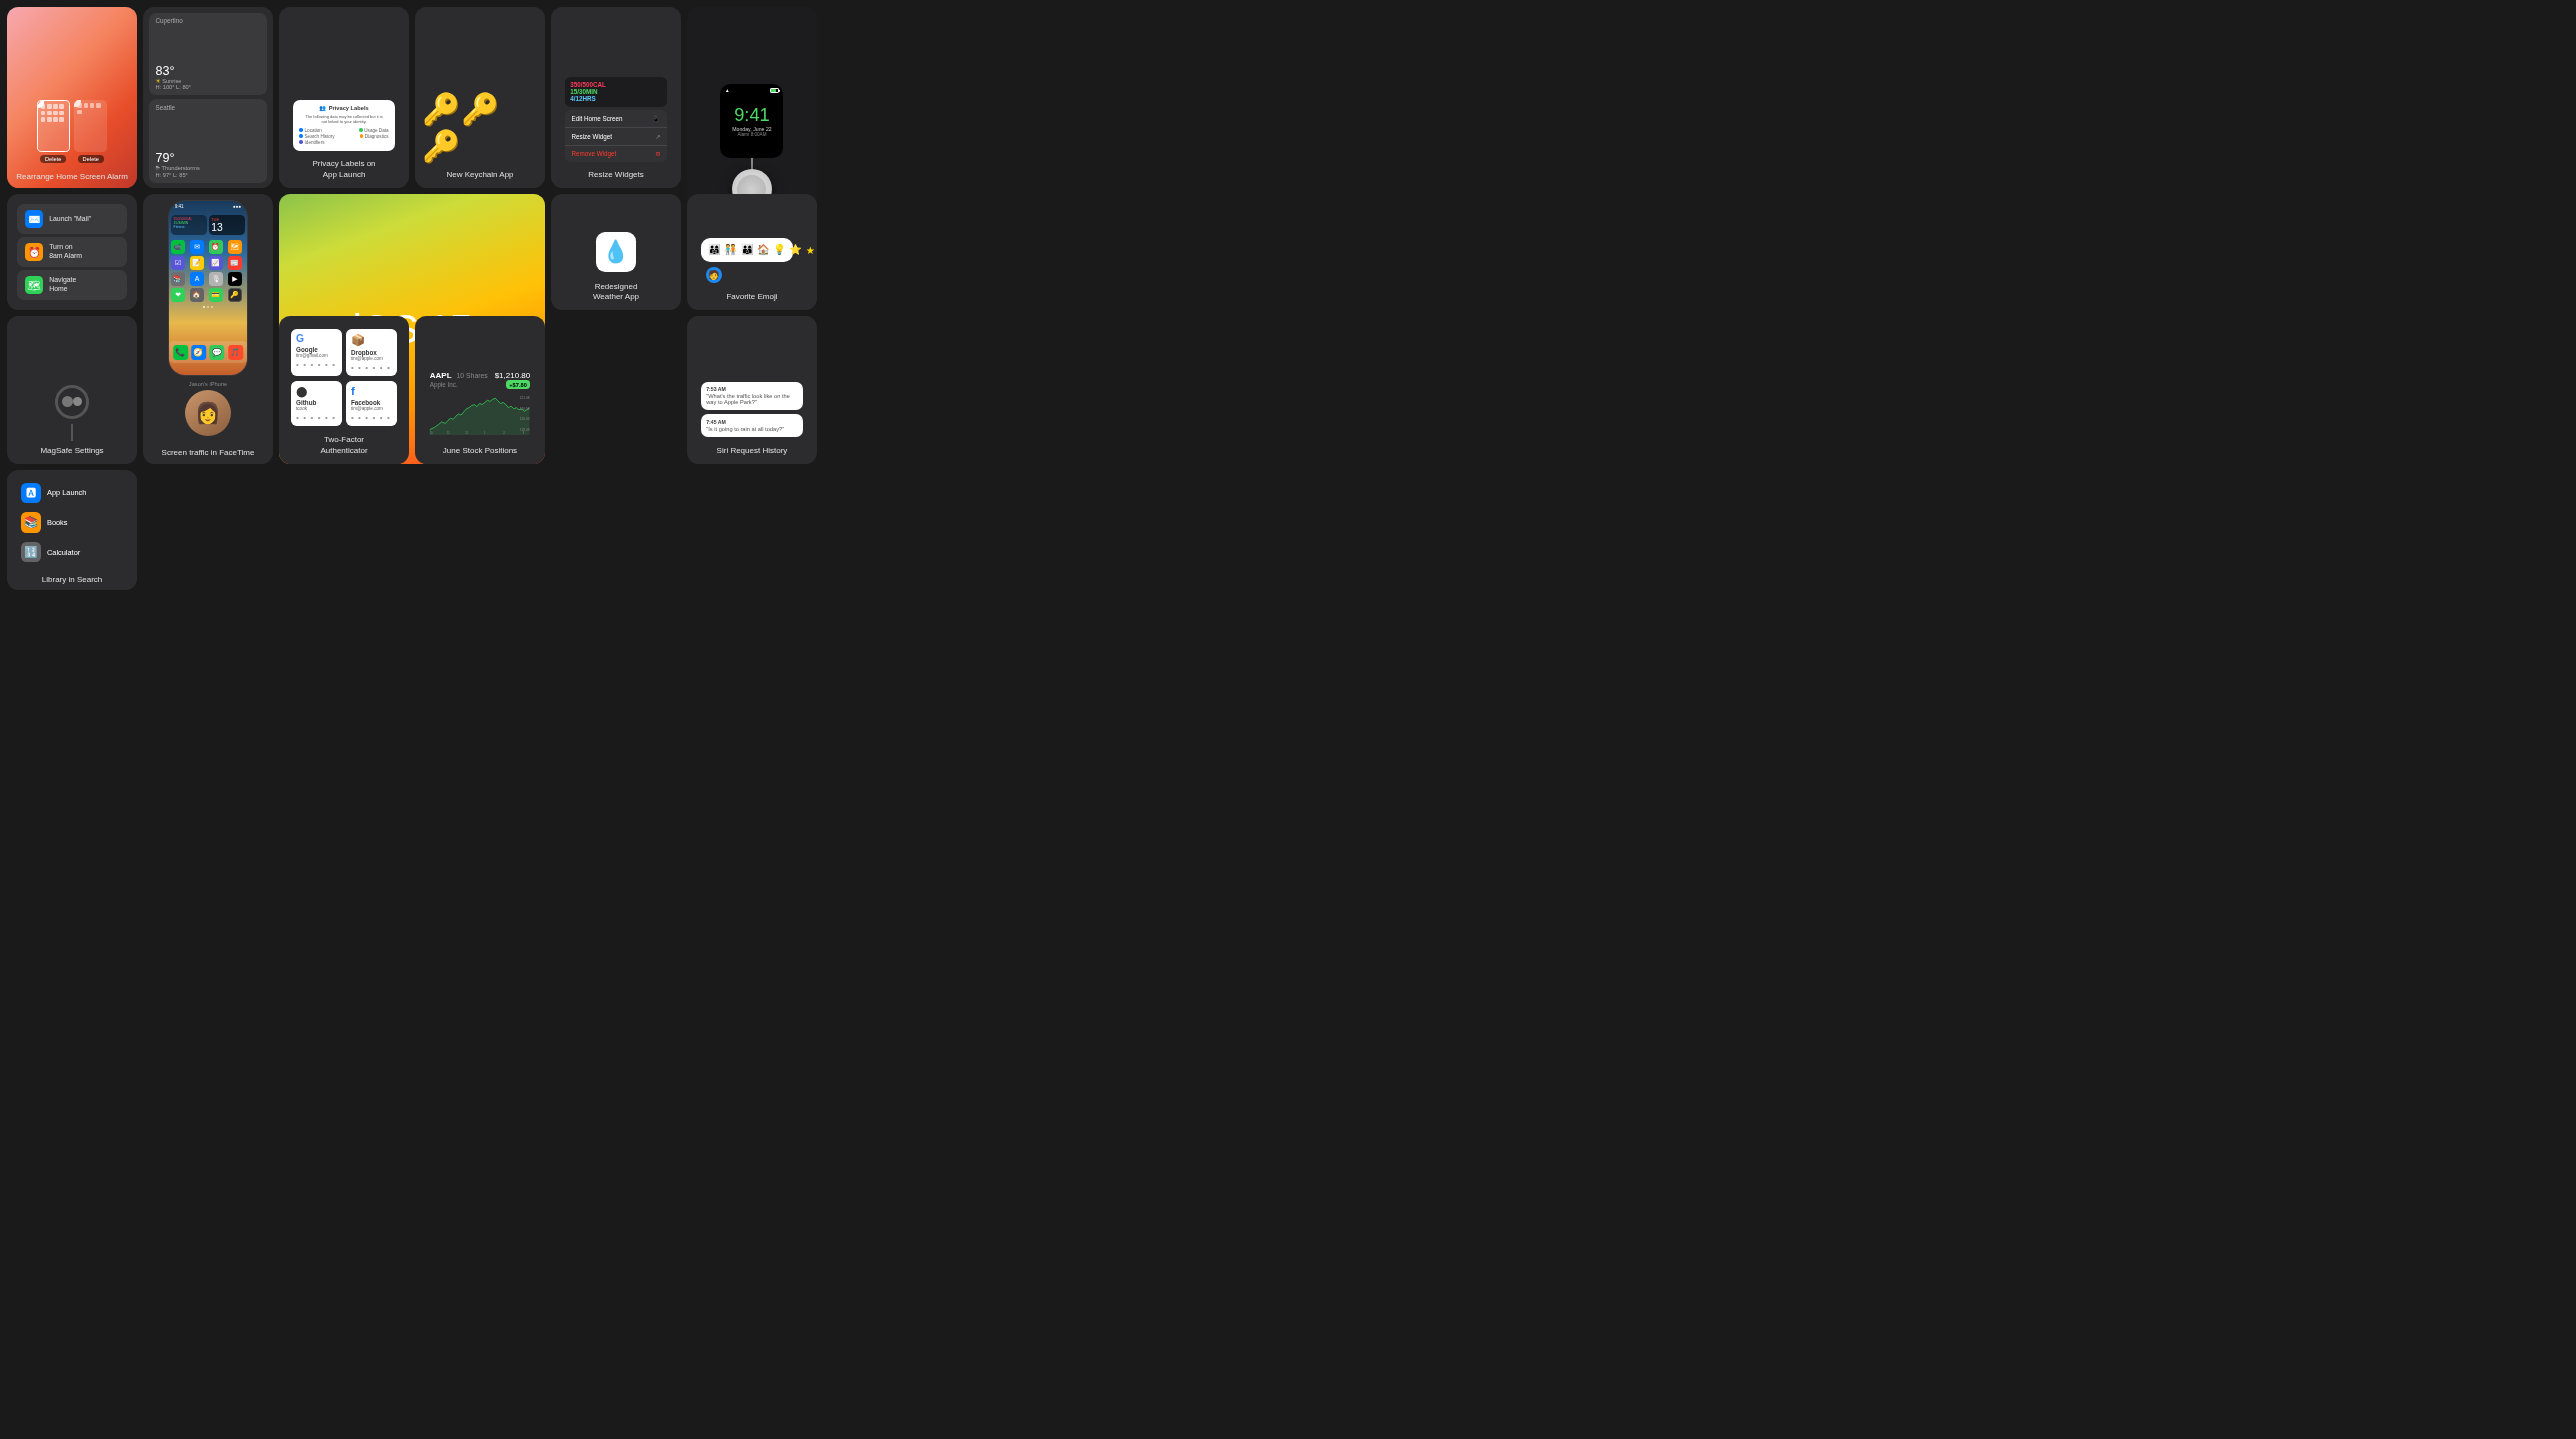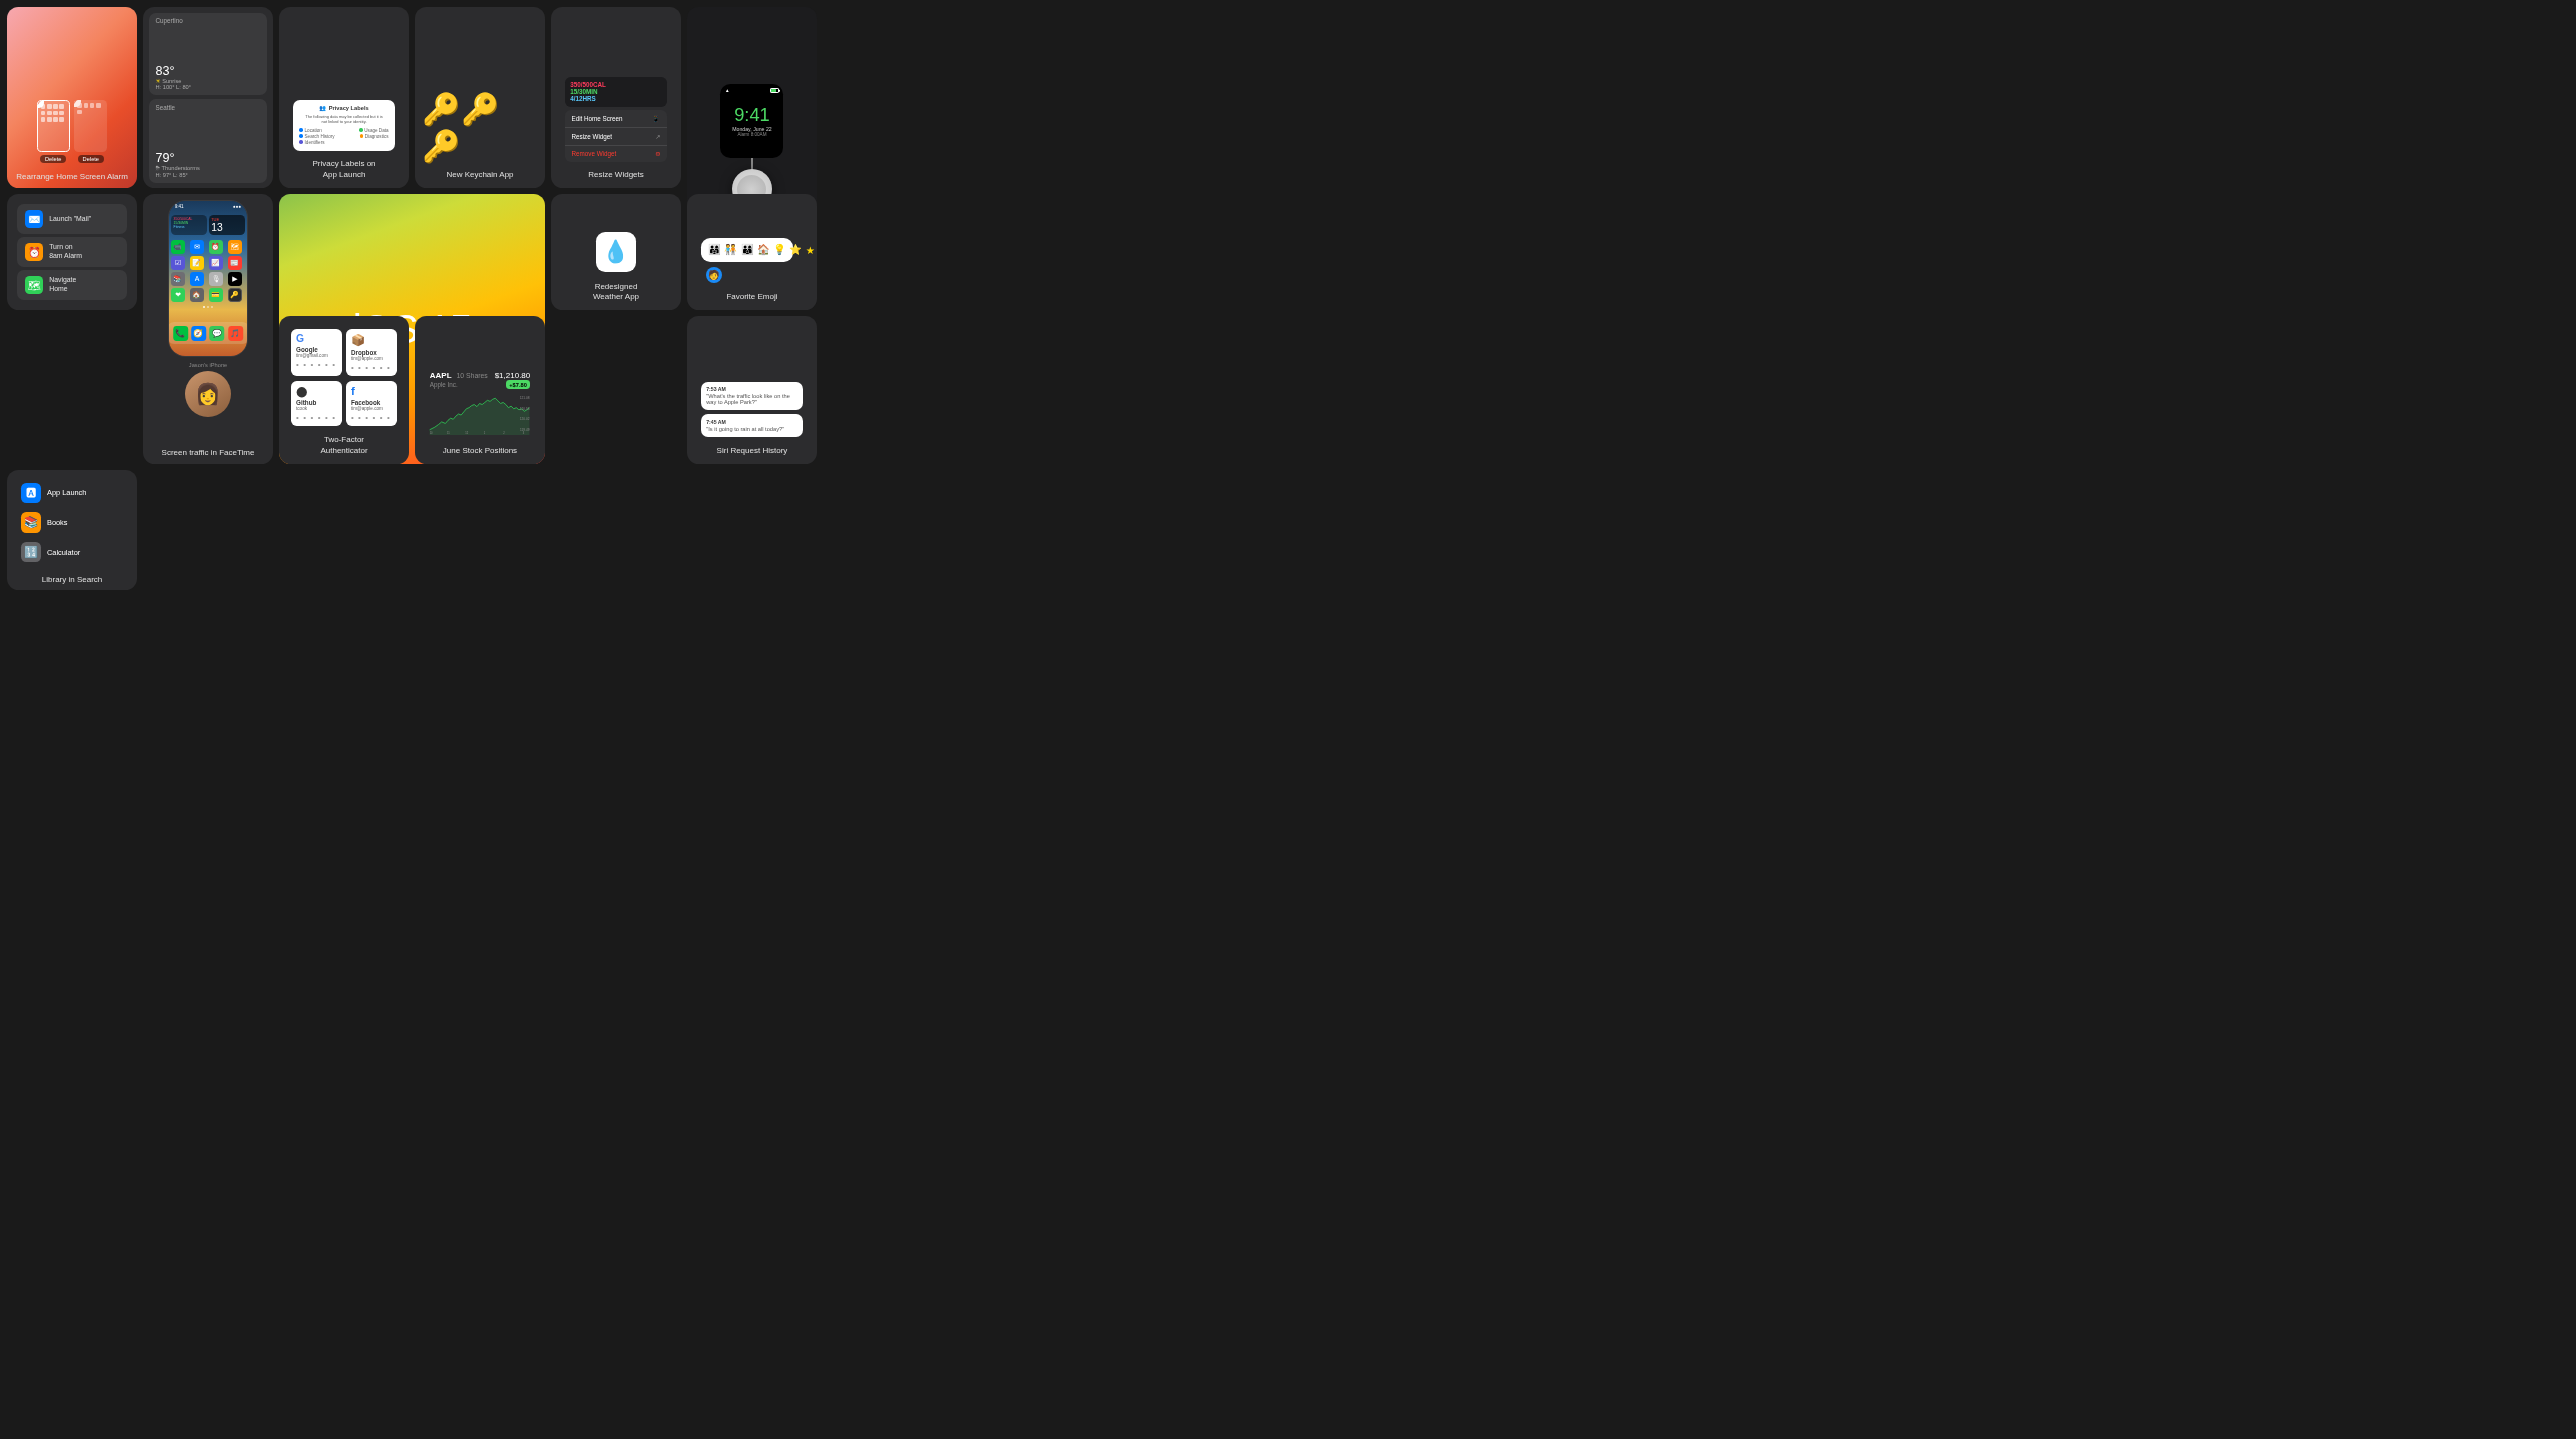--- a/index.html
+++ b/index.html
@@ -393,21 +393,21 @@
       width: 100%;
       flex: 1;
       display: flex;
       flex-direction: column;
       align-items: center;
     }
     .phone-mockup {
       background: #7dd3fc;
       border-radius: 17px;
       width: 80px;
-      height: 157px;
+      height: 176px;
       overflow: hidden;
       position: relative;
       margin: 5.7px auto;
       border: 1.1px solid #3a3a3c;
     }
     .phone-screen {
       width: 100%;
       height: 100%;
       background: linear-gradient(180deg, #1a3a5c 0%, #2d6a9f 30%, #e8b84b 70%, #c45e2b 100%);
       display: flex;
@@ -859,20 +859,29 @@
     <div class="ios15-text">iOS 15</div>
   </div>
 
   <div class="card card-weather2">
     <div class="weather-app-icon">
       <span style="color:#007aff;font-size:22px">💧</span>
     </div>
     <div class="card-label">Redesigned<br>Weather App</div>
   </div>
 
+  <div class="card" style="background:#2c2c2e;grid-column:1;grid-row:3;min-height:109px;">
+    <div style="display:flex;flex-direction:column;align-items:center;width:100%;padding-top:9.2px">
+      <div class="magsafe-ring">
+        <div style="width:11.4px;height:11.4px;border-radius:50%;background:#777;"></div>
+      </div>
+      <div class="magsafe-stem"></div>
+    </div>
+    <div class="card-label">MagSafe Settings</div>
+  </div>
 
   <div class="card" style="background:#2c2c2e;grid-column:1;grid-row:4;min-height:109px;padding:4.6px;">
     <div class="library-items">
       <div class="library-item">
         <div class="lib-icon" style="background:#007aff;">🅰</div>
         <span class="lib-text">App Launch</span>
       </div>
       <div class="library-item">
         <div class="lib-icon" style="background:#ff9500;">📚</div>
         <span class="lib-text">Books</span>

